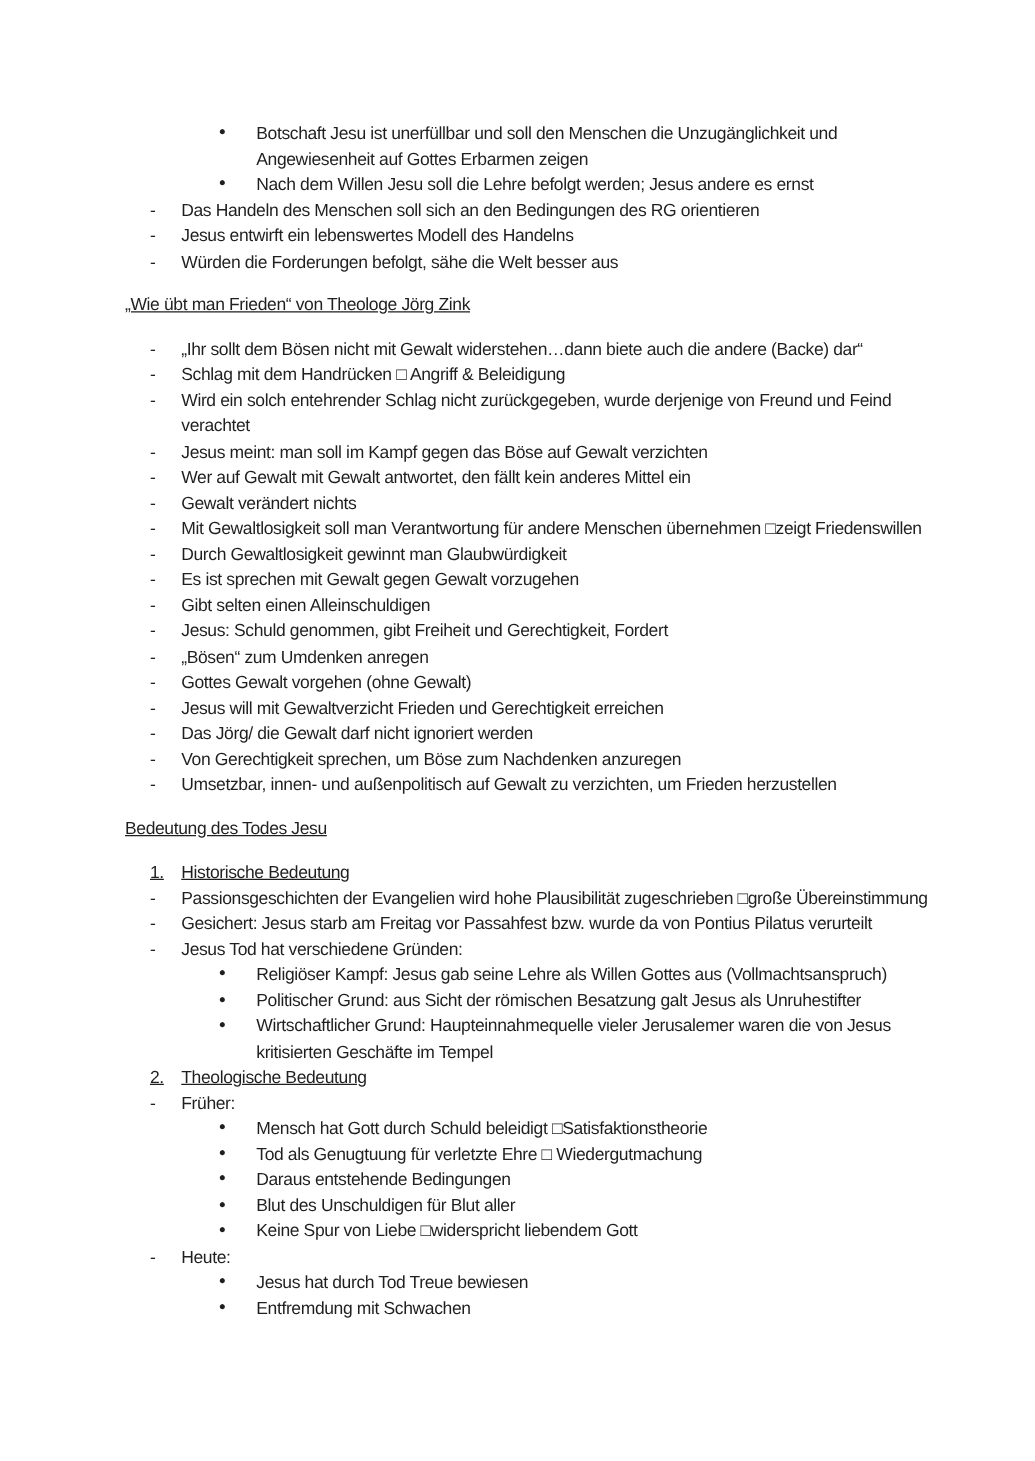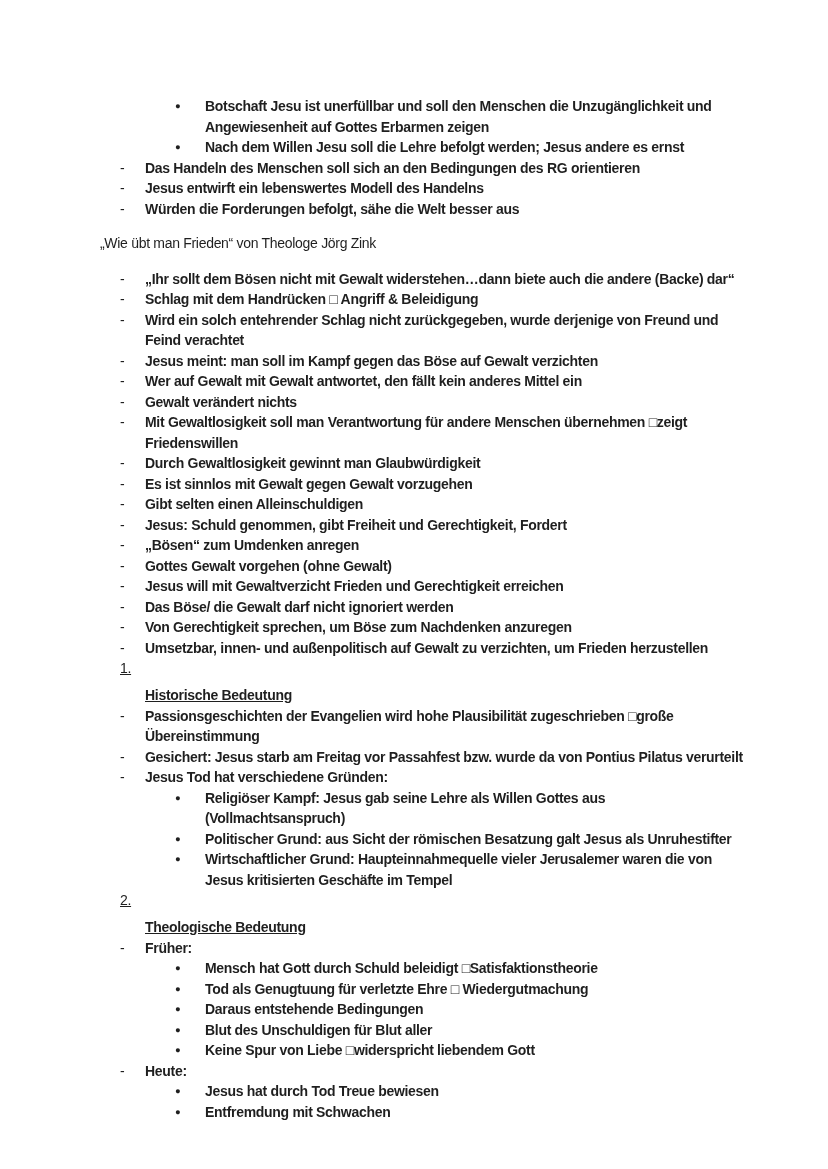--- a/index.html
+++ b/index.html
@@ -28,44 +28,44 @@
     align-items: flex-start;
     line-height: 20.5px;
   }
   .line .marker {
     flex: 0 0 auto;
     user-select: none;
   }
   .line .text {
     flex: 1 1 auto;
     min-width: 0;
-    font-weight: bold;
   }
   
   .dash { margin-left: 20px; }
   .dash .marker { width: 25px; }
   
   .bullet2 { margin-left: 75px; }
   .bullet2 .marker {
     width: 30px;
     font-size: 9.5px;
     line-height: 20.5px;
   }
   
   .h {
     margin: 14px 0 15px 0;
     line-height: 20.5px;
+    text-decoration: underline;
   }
   
   .num { margin-left: 20px; }
   .num .marker {
     width: 25px;
     text-decoration: underline;
   }
-  .num .text { text-decoration: underline; margin-top: 27px; }
+  .num .text { text-decoration: underline; }
 </style>
 </head>
 <body>
 
 <div class="doc">
     <div class="line bullet2">
       <span class="marker">●</span>
       <span class="text">Botschaft Jesu ist unerfüllbar und soll den Menschen die Unzugänglichkeit und Angewiesenheit auf Gottes Erbarmen zeigen</span>
     </div>
     <div class="line bullet2">
@@ -112,21 +112,21 @@
     <div class="line dash">
       <span class="marker">-</span>
       <span class="text">Mit Gewaltlosigkeit soll man Verantwortung für andere Menschen übernehmen □zeigt Friedenswillen</span>
     </div>
     <div class="line dash">
       <span class="marker">-</span>
       <span class="text">Durch Gewaltlosigkeit gewinnt man Glaubwürdigkeit</span>
     </div>
     <div class="line dash">
       <span class="marker">-</span>
-      <span class="text">Es ist sinnlos mit Gewalt gegen Gewalt vorzugehen</span>
+      <span class="text">Es ist sprechen mit Gewalt gegen Gewalt vorzugehen</span>
     </div>
     <div class="line dash">
       <span class="marker">-</span>
       <span class="text">Gibt selten einen Alleinschuldigen</span>
     </div>
     <div class="line dash">
       <span class="marker">-</span>
       <span class="text">Jesus: Schuld genommen, gibt Freiheit und Gerechtigkeit, Fordert</span>
     </div>
     <div class="line dash">
@@ -136,30 +136,31 @@
     <div class="line dash">
       <span class="marker">-</span>
       <span class="text">Gottes Gewalt vorgehen (ohne Gewalt)</span>
     </div>
     <div class="line dash">
       <span class="marker">-</span>
       <span class="text">Jesus will mit Gewaltverzicht Frieden und Gerechtigkeit erreichen</span>
     </div>
     <div class="line dash">
       <span class="marker">-</span>
-      <span class="text">Das Böse/ die Gewalt darf nicht ignoriert werden</span>
+      <span class="text">Das Jörg/ die Gewalt darf nicht ignoriert werden</span>
     </div>
     <div class="line dash">
       <span class="marker">-</span>
       <span class="text">Von Gerechtigkeit sprechen, um Böse zum Nachdenken anzuregen</span>
     </div>
     <div class="line dash">
       <span class="marker">-</span>
       <span class="text">Umsetzbar, innen- und außenpolitisch auf Gewalt zu verzichten, um Frieden herzustellen</span>
     </div>
+    <div class="h">Bedeutung des Todes Jesu</div>
     <div class="line num">
       <span class="marker">1.</span>
       <span class="text">Historische Bedeutung</span>
     </div>
     <div class="line dash">
       <span class="marker">-</span>
       <span class="text">Passionsgeschichten der Evangelien wird hohe Plausibilität zugeschrieben □große Übereinstimmung</span>
     </div>
     <div class="line dash">
       <span class="marker">-</span>

